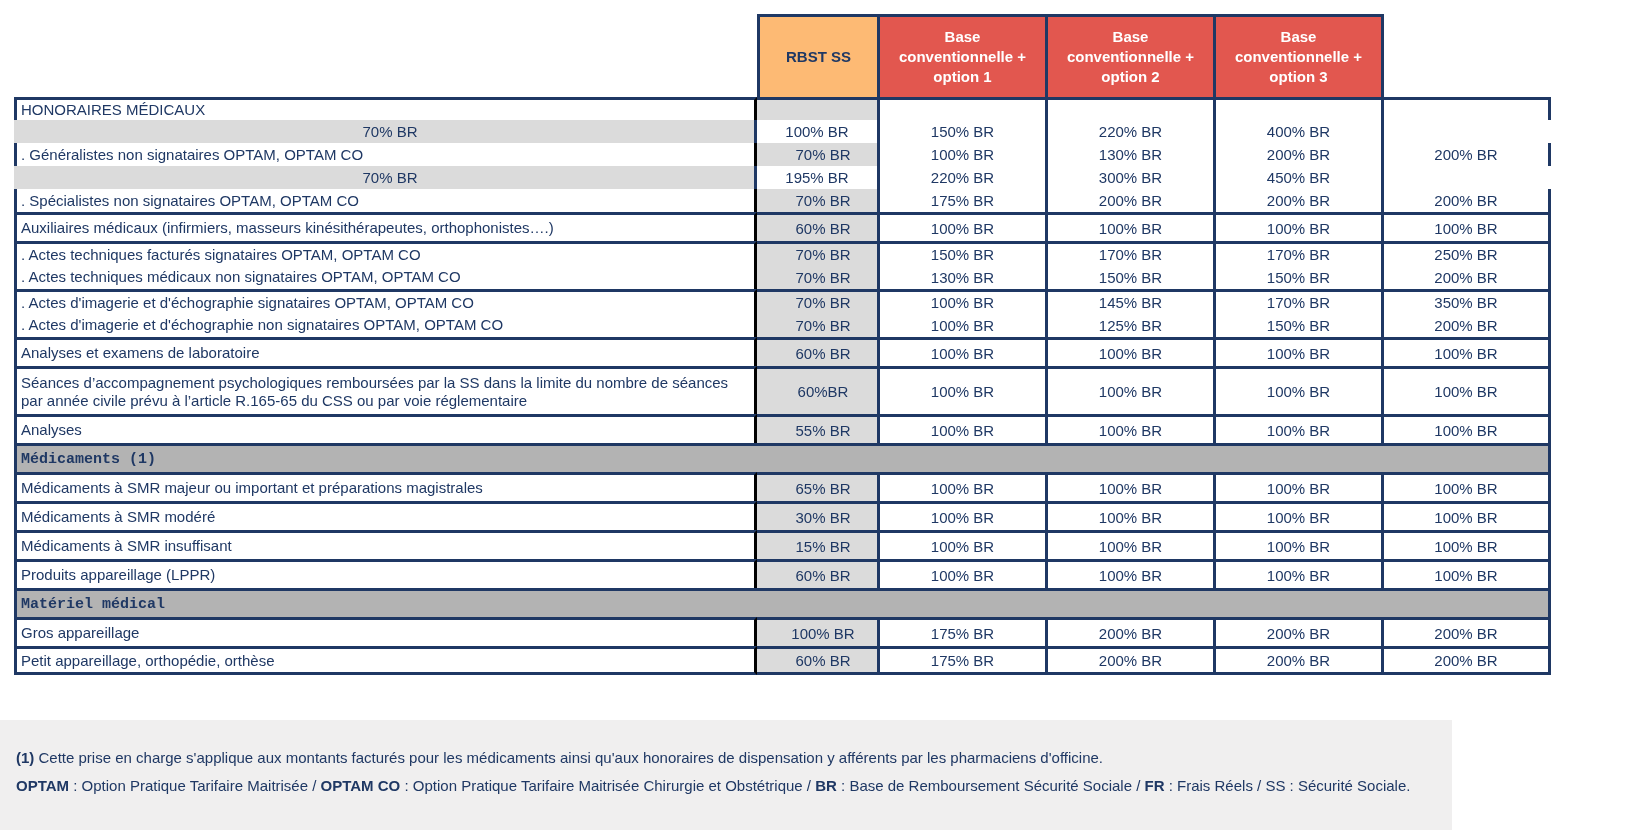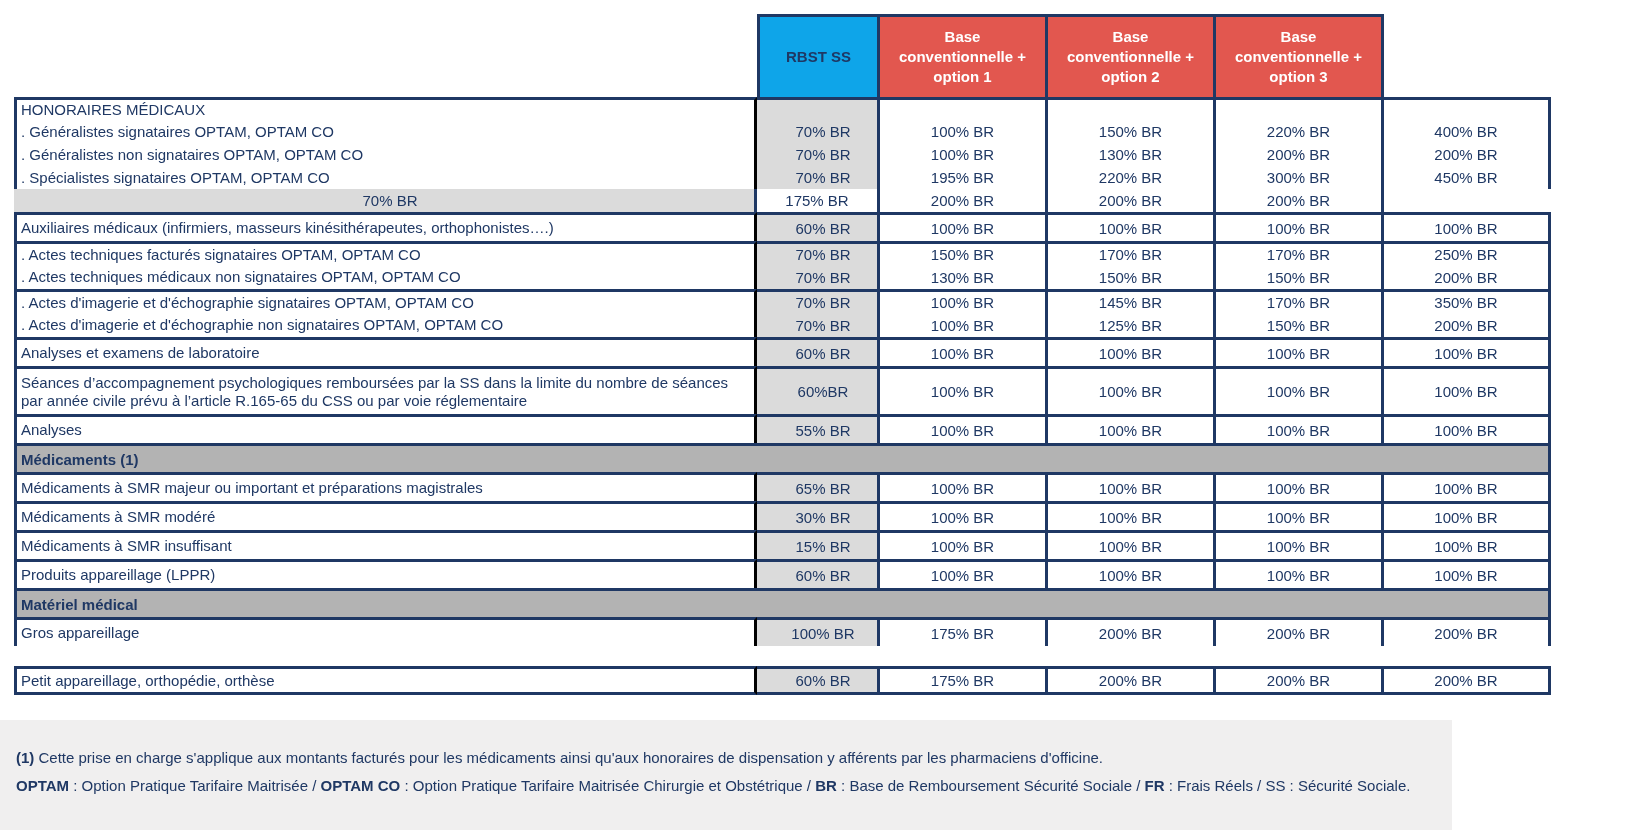--- a/index.html
+++ b/index.html
@@ -17,34 +17,34 @@
 
   
   .h-head { height:83px; }
   .h23 .td { height:23px; }
   .h24 .td { height:24px; }
   .h29 .td { height:29px; }
   .h48 .td { height:48px; }
 
   
   .bt .td { border-top:3px solid #1F3864; }
-  .bb .td { border-bottom:3px solid #1F3864;margin-top:20px; }
+  .bb .td { border-bottom:3px solid #1F3864; }
   .td.label { border-left:3px solid #1F3864; border-right:3px solid #000000; }
   .td.val { border-right:3px solid #1F3864; }
 
   
   .thead .spacer { border:none; background:transparent; }
   .thead .th {
     border-top:3px solid #1F3864;
     border-right:3px solid #1F3864;
     display:flex; align-items:center; justify-content:center;
     text-align:center; font-weight:bold; font-size:15px; line-height:20px;
     padding:0 8px;
   }
-  .thead .th-rbst { border-left:3px solid #1F3864; background:#0ea5e9; color:#1F3864; }
+  .thead .th-rbst { border-left:3px solid #1F3864; background:#fdba74; color:#1F3864; }
   .thead .th-red { background:#E2574F; color:#ffffff; }
 
   
   .td.label {
     display:flex; align-items:center;
     font-size:15px; line-height:18px;
     padding:0 10px 0 4px;
     background:#ffffff;
   }
   .td.val {
@@ -56,20 +56,21 @@
   
   .section .section-cell {
     grid-column:1 / -1;
     border-left:3px solid #1F3864;
     border-right:3px solid #1F3864;
     background:#B3B3B3;
     display:flex; align-items:center;
     font-weight:bold; font-size:15px;
     padding-left:4px;
     height:29px;
+    font-family:Liberation Mono, monospace;
   }
   .section.bt .section-cell { border-top:3px solid #1F3864; }
 
   
   .footer {
     position:absolute; left:0; top:720px;
     width:1452px; height:144px;
     background:#F0EFEF;
     box-sizing:border-box;
     padding:24px 24px 0 16px;
@@ -92,44 +93,43 @@
 
   <div class="tr bt h23">
     <div class="td label">HONORAIRES MÉDICAUX</div>
     <div class="td val rbst"></div>
     <div class="td val"></div>
     <div class="td val"></div>
     <div class="td val"></div>
     <div class="td val"></div>
   </div>
   <div class="tr h23">
-    <div class="td label">. Généralistes signataires OPTAM, OPTAM CO</div>
     <div class="td val rbst">70% BR</div>
     <div class="td val">100% BR</div>
     <div class="td val">150% BR</div>
     <div class="td val">220% BR</div>
     <div class="td val">400% BR</div>
   </div>
   <div class="tr h23">
     <div class="td label">. Généralistes non signataires OPTAM, OPTAM CO</div>
     <div class="td val rbst">70% BR</div>
     <div class="td val">100% BR</div>
     <div class="td val">130% BR</div>
     <div class="td val">200% BR</div>
     <div class="td val">200% BR</div>
   </div>
   <div class="tr h23">
-    <div class="td label">. Spécialistes signataires OPTAM, OPTAM CO</div>
     <div class="td val rbst">70% BR</div>
     <div class="td val">195% BR</div>
     <div class="td val">220% BR</div>
     <div class="td val">300% BR</div>
     <div class="td val">450% BR</div>
   </div>
   <div class="tr h23">
+    <div class="td label">. Spécialistes non signataires OPTAM, OPTAM CO</div>
     <div class="td val rbst">70% BR</div>
     <div class="td val">175% BR</div>
     <div class="td val">200% BR</div>
     <div class="td val">200% BR</div>
     <div class="td val">200% BR</div>
   </div>
 
   <div class="tr bt h29">
     <div class="td label">Auxiliaires médicaux (infirmiers, masseurs kinésithérapeutes, orthophonistes….)</div>
     <div class="td val rbst">60% BR</div>

